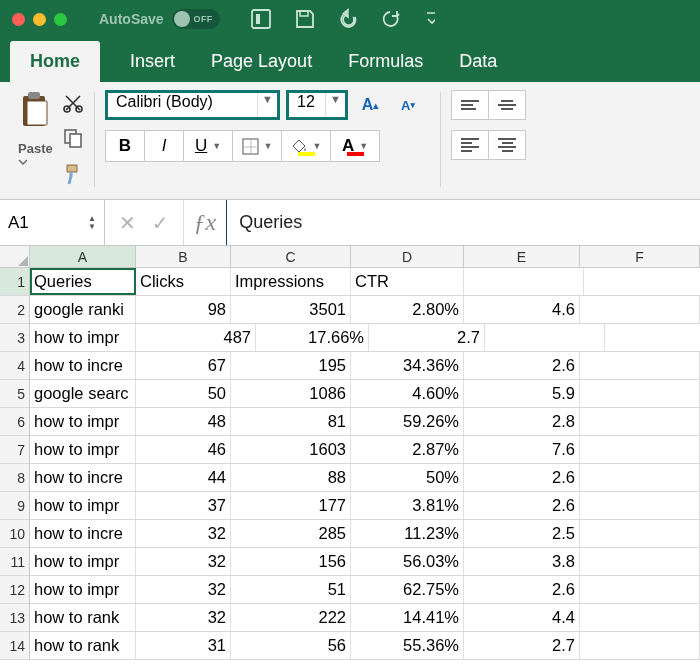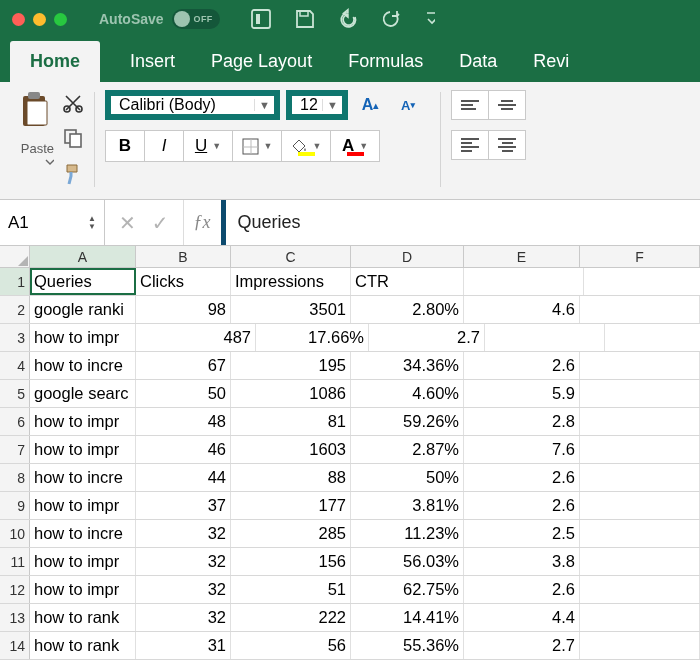--- a/index.html
+++ b/index.html
@@ -22,27 +22,27 @@
   .tabs { background:#1b6e44; height:44px; display:flex; align-items:flex-end; padding:0 10px; gap:24px; }
   .tab { color:#fff; font-size:18px; padding:9px 6px 10px; cursor:default; }
   .tab.active { background:#f3f3f3; color:#1b6e44; font-weight:700; border-radius:3px 3px 0 0; padding:10px 20px 10px; }
 
   
   .ribbon { background:#f3f3f3; border-bottom:1px solid #c9c9c9; height:118px; display:flex; padding:6px 8px 4px; gap:0; }
   .group { display:flex; flex-direction:column; padding:2px 10px; }
   .sep { width:1px; background:#d4d4d4; margin:4px 0 8px; }
 
   .clip-row { display:flex; gap:8px; }
-  .clipboard-main { display:flex; flex-direction:column; align-items:flex-end; gap:3px; }
+  .clipboard-main { display:flex; flex-direction:column; align-items:flex-start; gap:3px;font-weight:bold; }
   .mini-col { display:flex; flex-direction:column; gap:9px; margin-top:2px; }
   .grp-label { font-size:13px; color:#5c5c5c; text-align:center; margin-top:2px; }
   .dd-caret { width:9px; display:flex; justify-content:center; }
 
   .font-row1 { display:flex; gap:6px; }
-  .combo { background:#fff; border:6px solid #0f766e; height:30px; display:flex; align-items:center; font-size:16px; }
+  .combo { background:#fff; border:3px solid #0f766e; height:30px; display:flex; font-size:16px; }
   .combo .val { padding:0 8px; flex:1; white-space:nowrap; overflow:hidden; }
   .combo .arr { width:20px; text-align:center; border-left:1px solid #ddd; color:#666; font-size:11px; }
   .fontname { width:175px; }
   .fontsize { width:62px; }
   .sizebtn { width:32px; height:30px; border:1px solid transparent; display:flex; align-items:center; justify-content:center; color:#1463b6; font-weight:600; }
   .font-row2 { display:flex; gap:0; margin-top:10px; }
   .btn { width:40px; height:32px; border:1px solid #c9c9c9; background:#fff; display:flex; align-items:center; justify-content:center; font-family:"Times New Roman",serif; font-size:17px; margin-left:-1px; }
   .btn:first-child{margin-left:0;}
   .btn.small-split{width:50px; gap:2px;}
   .tiny-arr{font-size:9px;color:#666;margin-left:3px;}
@@ -55,21 +55,21 @@
   .align-btn:first-child{margin-left:0;}
   .align-lines{display:flex;flex-direction:column;gap:2px;}
   .al{width:18px;height:2px;background:#555;}
 
   
   .fxbar { height:46px; border-bottom:1px solid #c9c9c9; display:flex; align-items:center; background:#fff; }
   .namebox { width:105px; height:100%; border-right:1px solid #c9c9c9; display:flex; align-items:center; padding:0 8px; font-size:17px; justify-content:space-between; }
   .steppers{display:flex;flex-direction:column;gap:1px;}
   .step{font-size:8px;color:#555;line-height:7px;}
   .fx-btns{display:flex;gap:16px;padding:0 14px;color:#b4b4b4;font-size:20px;}
-  .fx-label{font-family:"Times New Roman",serif;font-style:italic;font-size:18px;color:#888;border-left:1px solid #ddd;border-right:5px solid #0c4a6e;padding:0 10px;height:100%;display:flex;align-items:center;}
+  .fx-label{font-family:"Times New Roman",serif;font-style:italic;font-size:24px;color:#888;border-left:1px solid #ddd;border-right:1px solid #0c4a6e;padding:0 10px;height:100%;display:flex;align-items:center;}
   .fx-input{flex:1;padding:0 12px;font-size:18px;color:#222;}
 
   
   .sheet { display:flex; flex-direction:column; }
   .colhead { display:flex; height:22px; background:#f4f4f4; border-bottom:1px solid #c9c9c9; font-size:14px; color:#333; }
   .corner{width:30px;border-right:1px solid #c9c9c9;position:relative;}
   .corner::after{content:"";position:absolute;right:1px;bottom:1px;border-left:10px solid transparent;border-bottom:10px solid #b4b4b4;}
   .ch { border-right:1px solid #c9c9c9; display:flex; align-items:center; justify-content:center; }
   .ch.active{background:#d9e8dd;}
   .wA{width:106px;} .wB{width:95px;} .wC{width:120px;} .wD{width:113px;} .wE{width:116px;} .wF{width:120px;}
@@ -128,21 +128,20 @@
       </span>
   </div>
 </div>
 
 <div class="tabs">
   <div class="tab active">Home</div>
   <div class="tab">Insert</div>
   <div class="tab">Page Layout</div>
   <div class="tab">Formulas</div>
   <div class="tab">Data</div>
-  <div class="tab">Revi</div>
 </div>
 
 <div class="ribbon">
 
   <div class="group">
     <div class="clip-row">
       <div class="clipboard-main">
         <span><svg width="36" height="42">
               <rect x="5" y="6" width="22" height="30" rx="2" fill="#6b4a2a"></rect>
               <rect x="10" y="2" width="12" height="7" rx="2" fill="#888"></rect>

